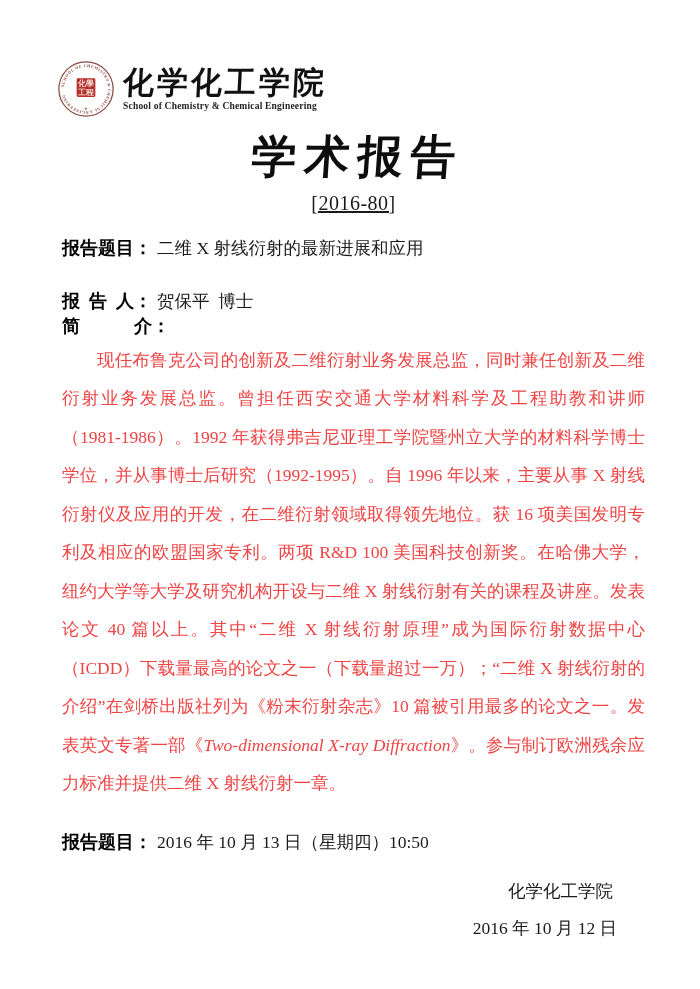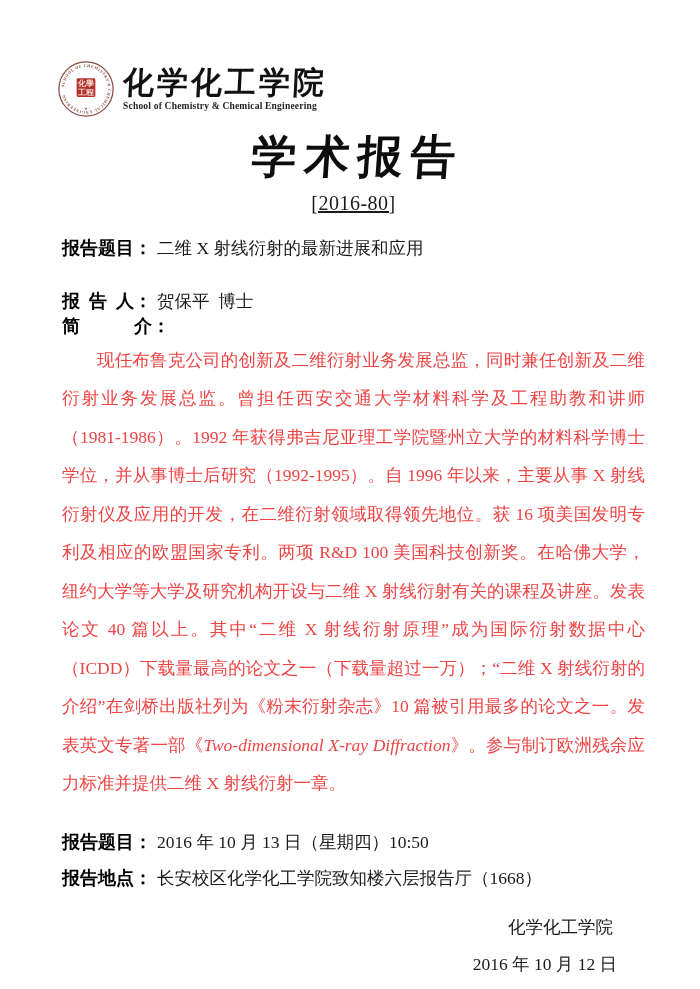--- a/index.html
+++ b/index.html
@@ -136,22 +136,19 @@
   <div class="info-line line-introcap">
     <span class="label">简　　　介：</span>
   </div>
 
   <p class="intro"><span>现任布鲁克公司的创新及二维衍射业务发展总监，同时兼任创新及二维衍射业务发展总监。曾担任西安交通大学材料科学及工程助教和讲师（1981-1986）。1992 年获得弗吉尼亚理工学院暨州立大学的材料科学博士学位，并从事博士后研究（1992-1995）。自 1996 年以来，主要从事 X 射线衍射仪及应用的开发，在二维衍射领域取得领先地位。获 16 项美国发明专利及相应的欧盟国家专利。两项 R&amp;D 100 美国科技创新奖。在哈佛大学，纽约大学等大学及研究机构开设与二维 X 射线衍射有关的课程及讲座。发表论文 40 篇以上。其中“二维 X 射线衍射原理”成为国际衍射数据中心（ICDD）下载量最高的论文之一（下载量超过一万）；“二维 X 射线衍射的介绍”在剑桥出版社列为《粉末衍射杂志》10 篇被引用最多的论文之一。发表英文专著一部《</span><span class="it">Two-dimensional X-ray Diffraction</span><span>》。参与制订欧洲残余应力标准并提供二维 X 射线衍射一章。</span></p>
 
   <div class="info-line line-time">
     <span class="label">报告题目：</span><span>2016 年 10 月 13 日（星期四）10:50</span>
   </div>
 
-  <div class="info-line line-location">
-    <span class="label">报告地点：</span><span>长安校区化学化工学院致知楼六层报告厅（1668）</span>
-  </div>
 
   <div class="signature">
     <div class="sig-org">化学化工学院</div>
     <div class="sig-date">2016 年 10 月 12 日</div>
   </div>
 
 </div>
 
 </body></html>

